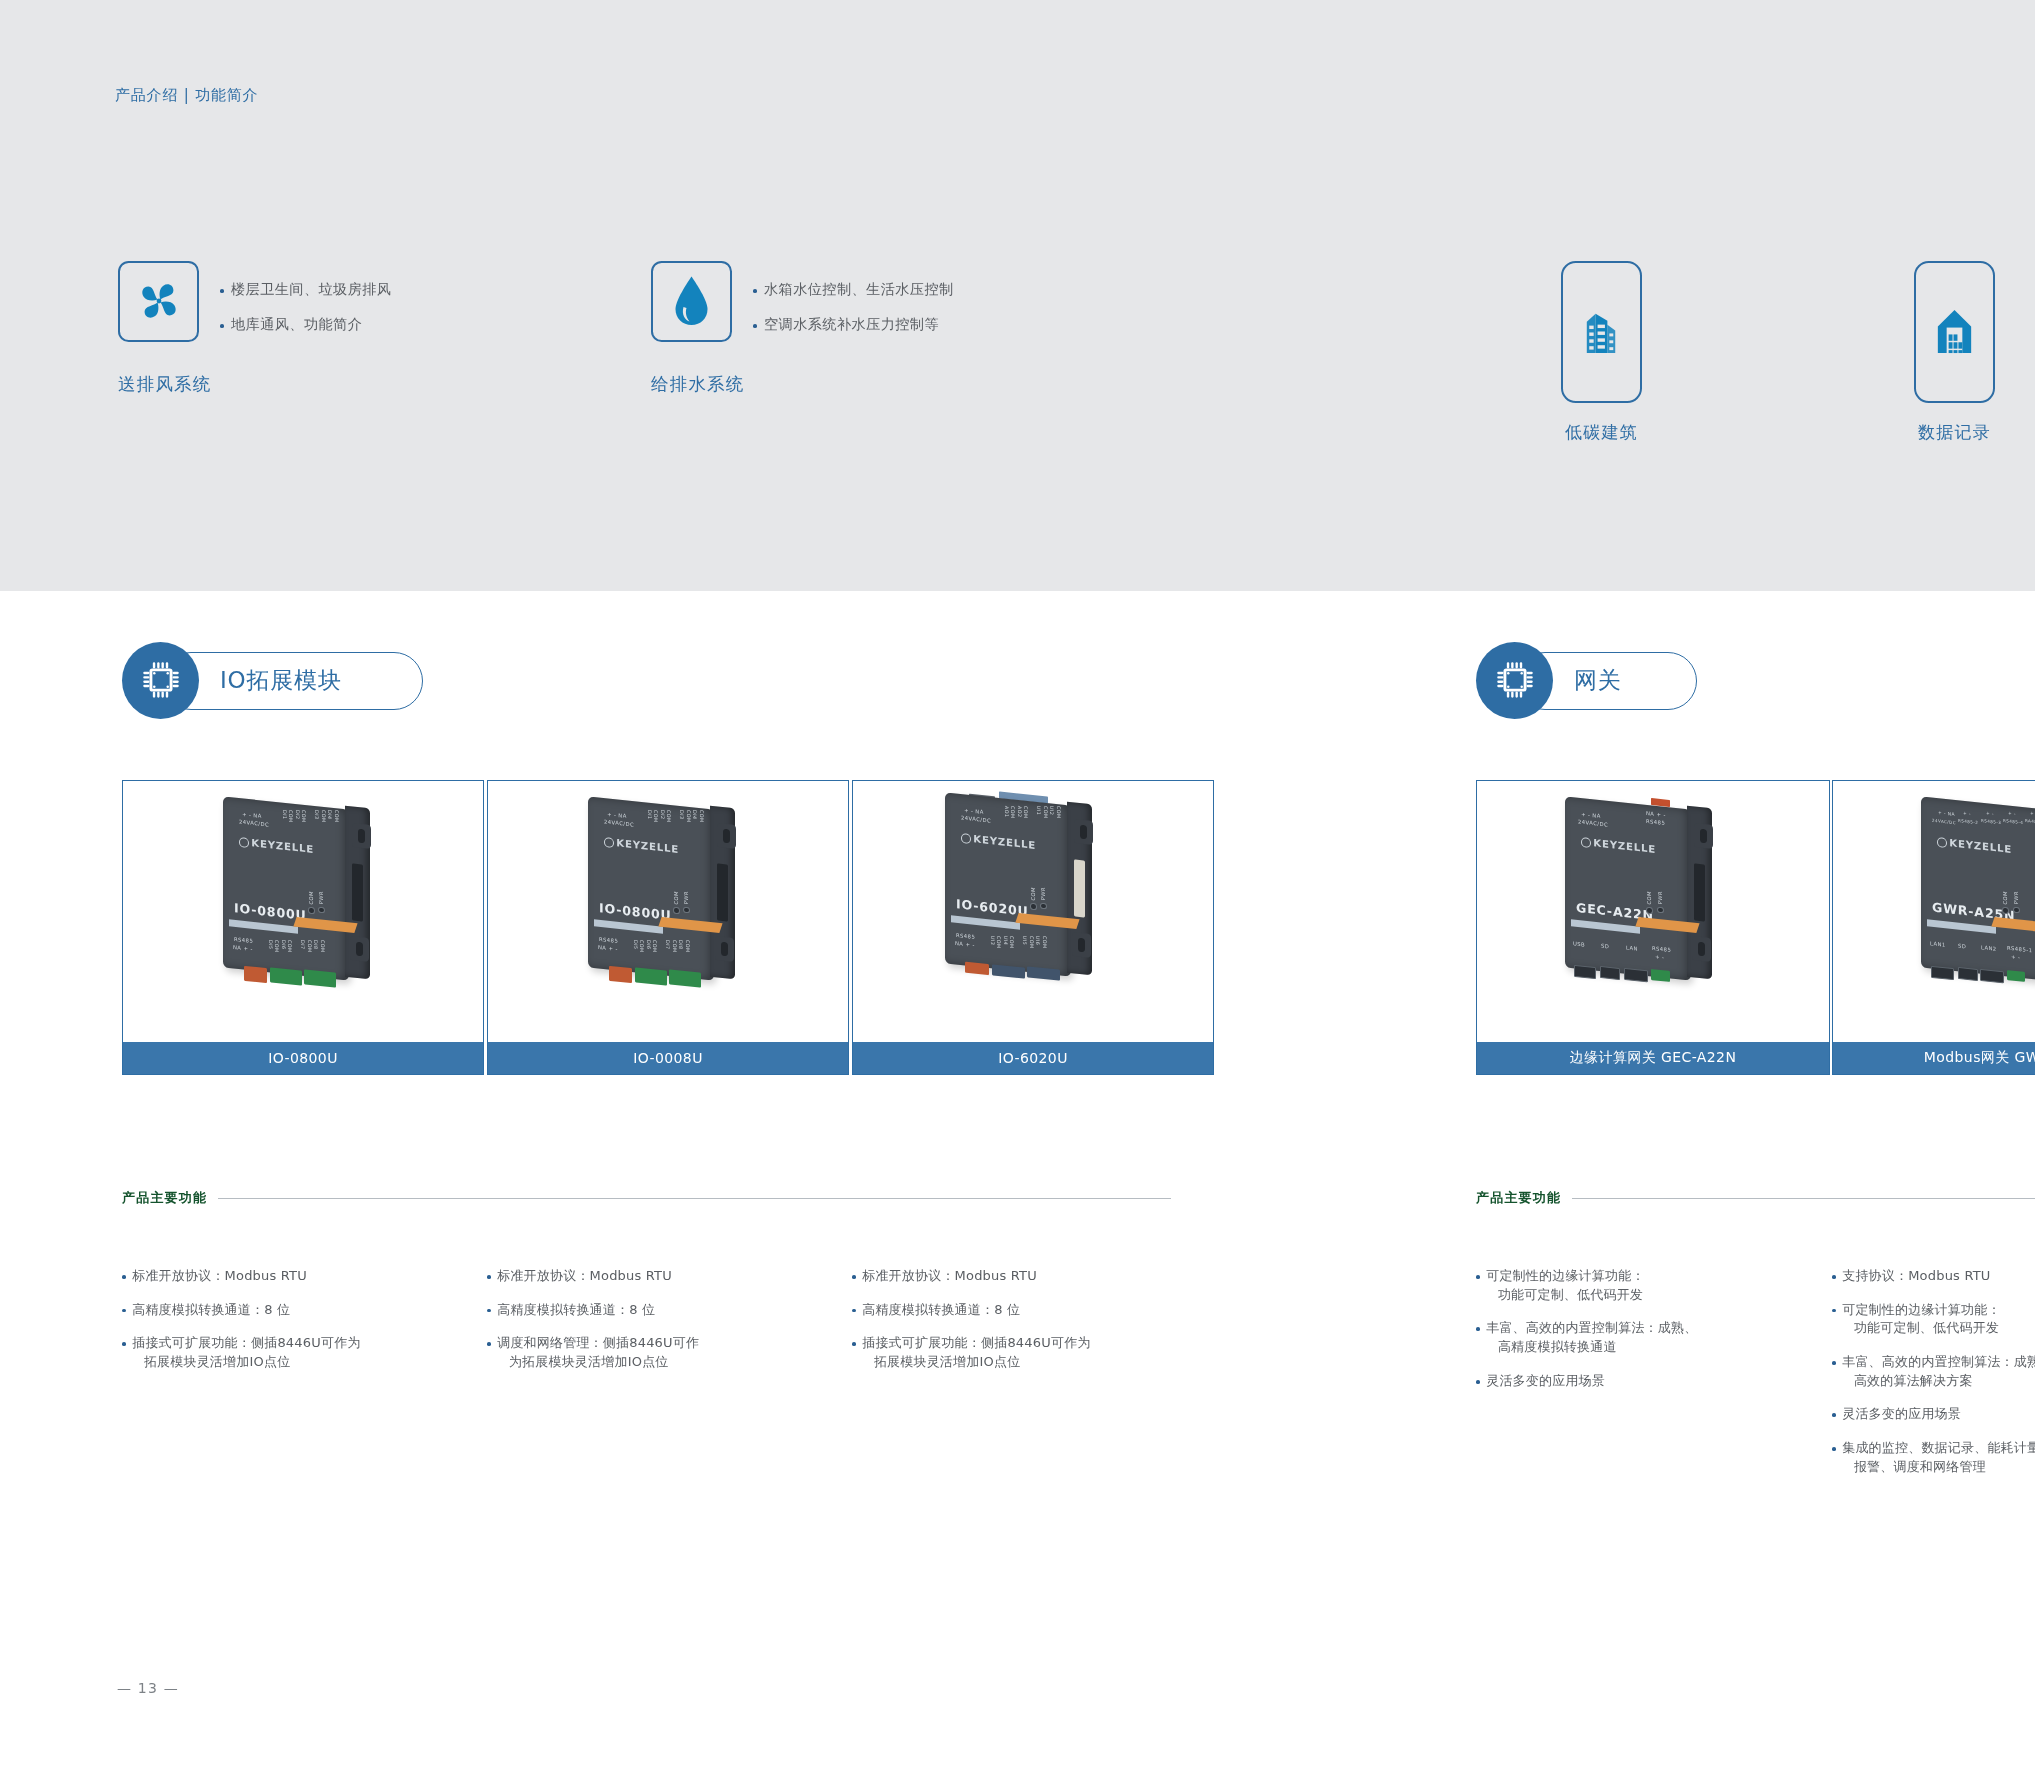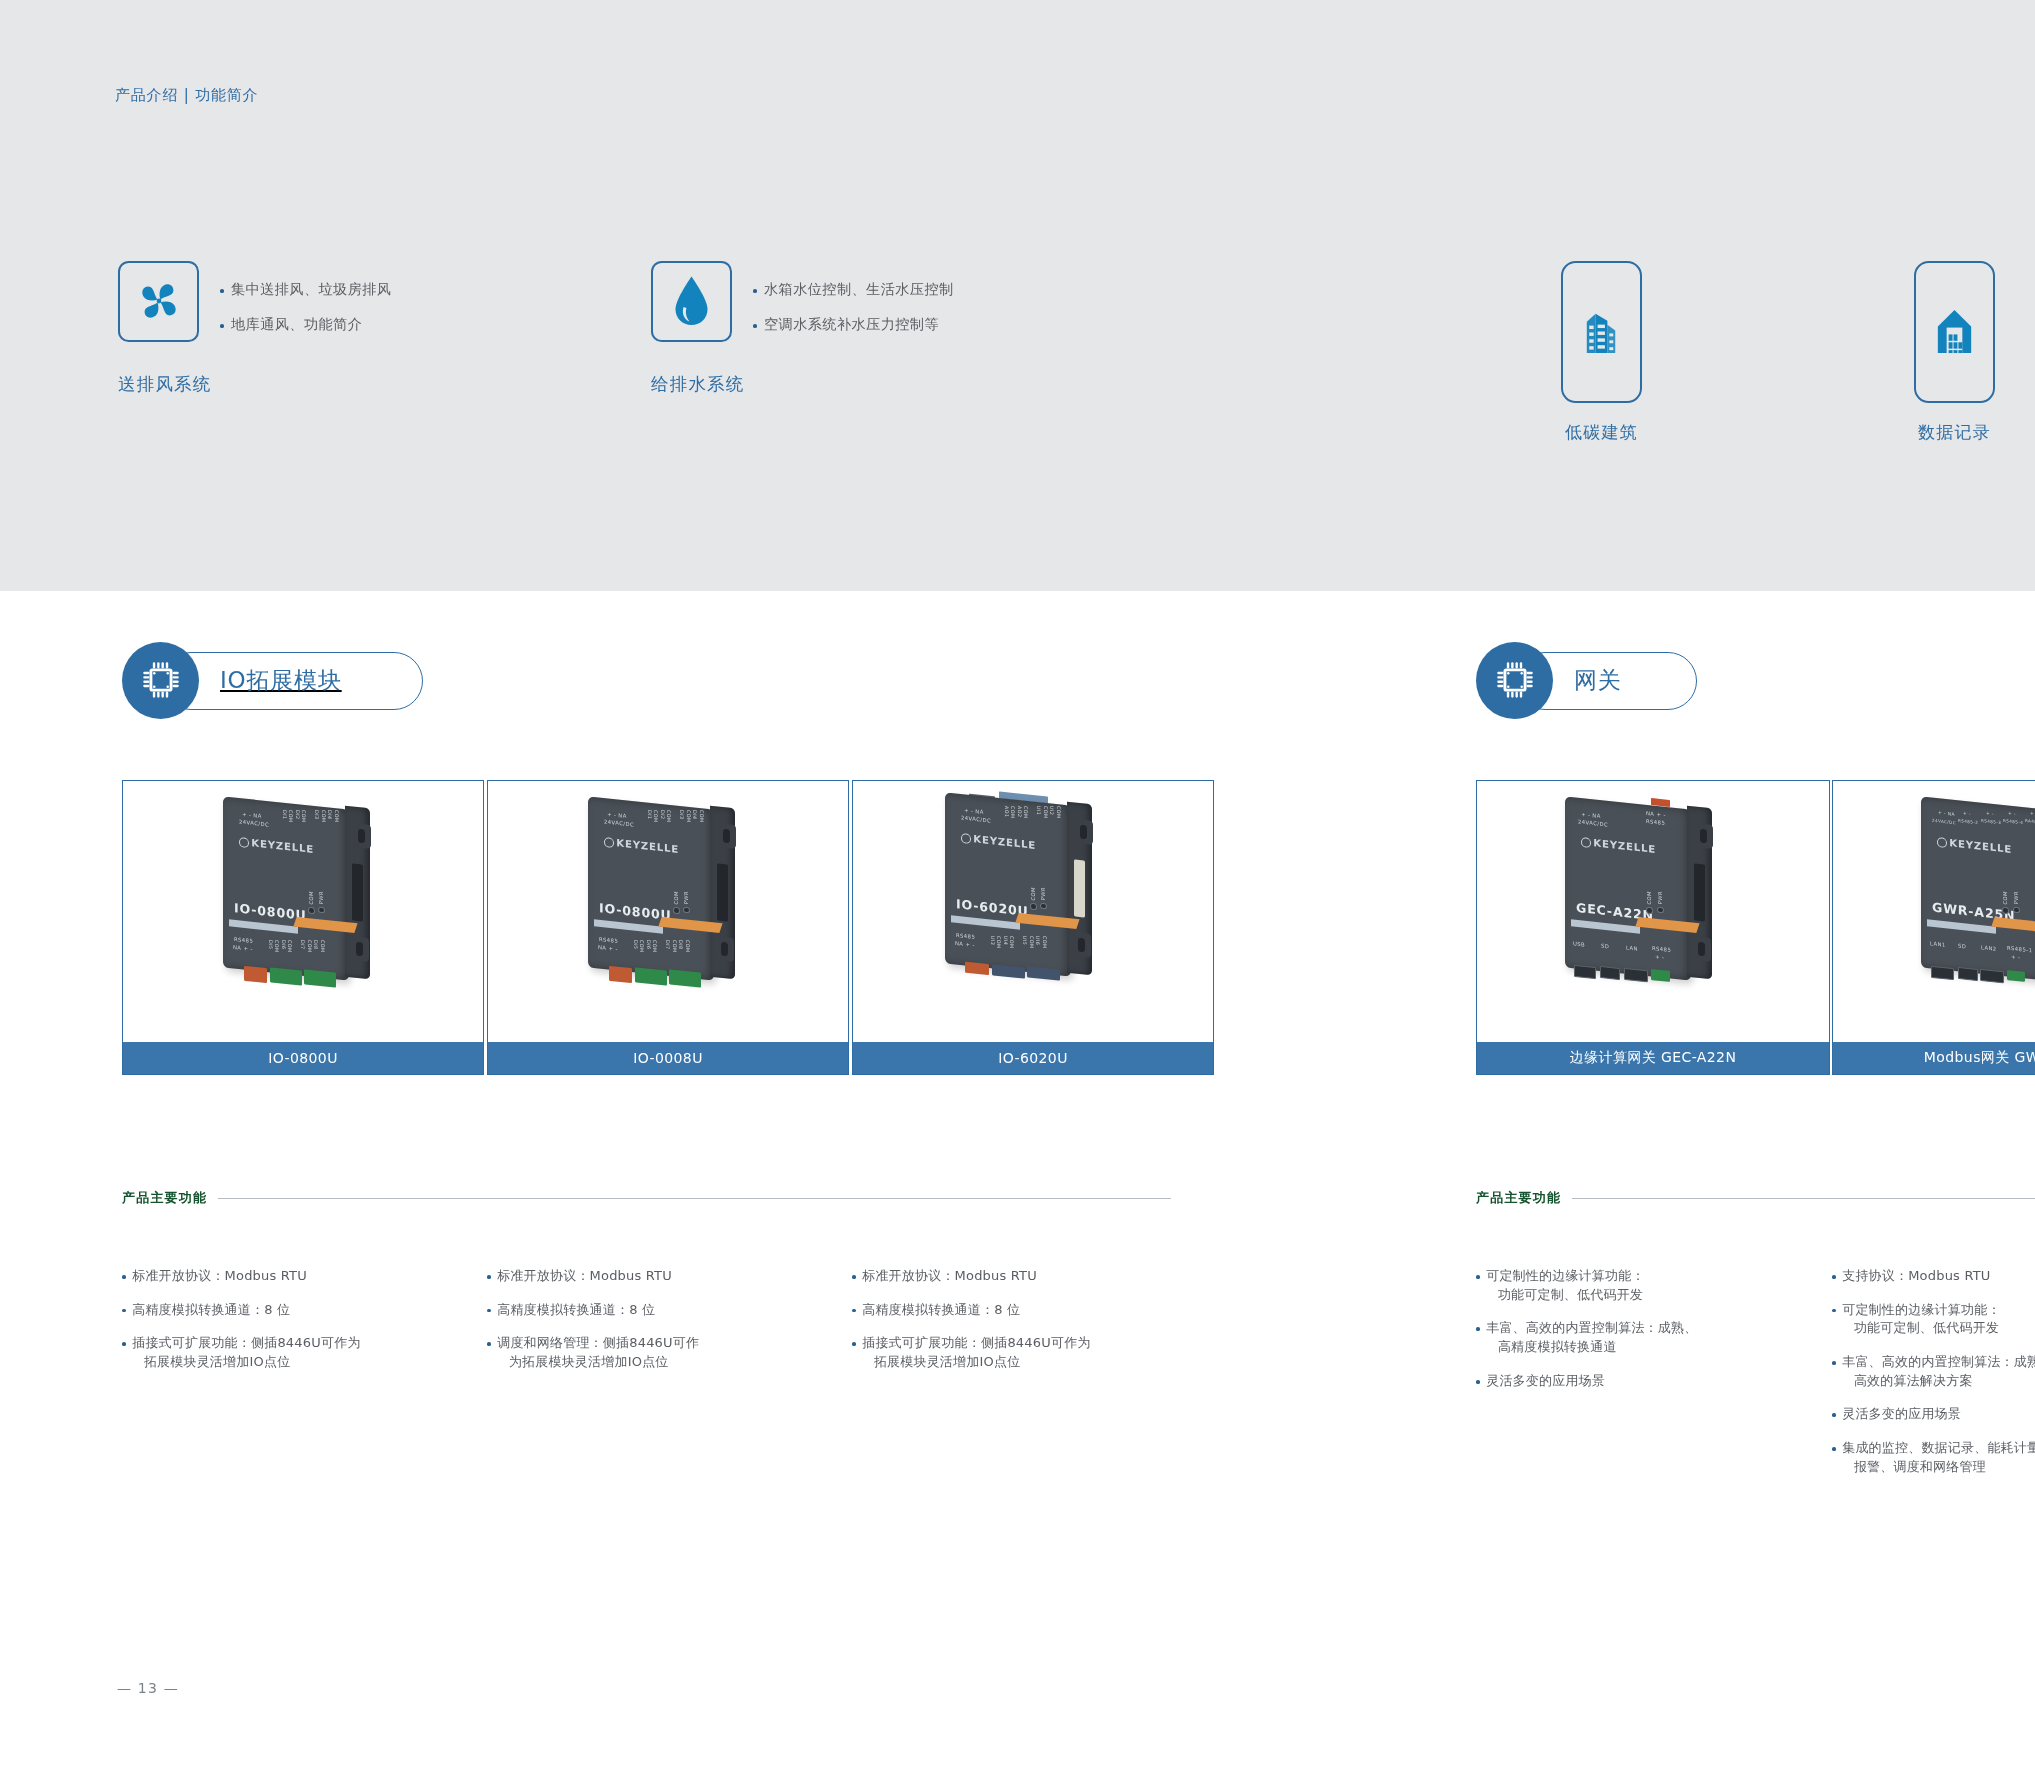--- a/index.html
+++ b/index.html
@@ -149,21 +149,21 @@
           <path d="M53 53 C60 60 60 80 72 80 C84 80 88 68 82 59 C76 50 62 50 53 53 Z"></path>
           <path d="M47 53 C40 60 20 60 20 72 C20 84 32 88 41 82 C50 76 50 62 47 53 Z"></path>
           <circle cx="50" cy="50" r="5"></circle>
         </g>
       </svg>
     </span>
   </div>
   <div class="sc-bullets">
     <div class="sc-bullet">
       <span class="dot"></span>
-      <span class="txt">集中送排风、垃圾房排风</span>
+      <span class="txt">楼层卫生间、垃圾房排风</span>
     </div>
     <div class="sc-bullet">
       <span class="dot"></span>
       <span class="txt">地库通风、功能简介</span>
     </div>
   </div>
   <div class="sc-caption">送排风系统</div>
 </div>
 
 <div class="scenario" style="left:651px;top:261px;width:529px;height:138px;">
@@ -237,21 +237,21 @@
   </div>
   <div class="lc-caption">数据记录</div>
 </div>
 
 <div class="lc-tile" style="left:2296px;top:261px;width:81px;">
   
   
 </div>
 
 <div class="sec-badge" style="left:122px;top:642px;">
-  <div class="badge-pill" style="width:261px;text-decoration:underline;">
+  <div class="badge-pill" style="width:261px;">
     <span class="label">IO拓展模块</span>
   </div>
   <div class="badge-circle">
     <span>
       <svg width="48" height="48" viewBox="0 0 100 100">
         <g fill="#ffffff">
           <rect x="29" y="29" width="42" height="42" rx="3" fill="none" stroke="#ffffff" stroke-width="6"></rect>
           <circle cx="36" cy="36" r="2.6"></circle>
             <circle cx="64" cy="36" r="2.6"></circle>
           <circle cx="36" cy="64" r="2.6"></circle>

